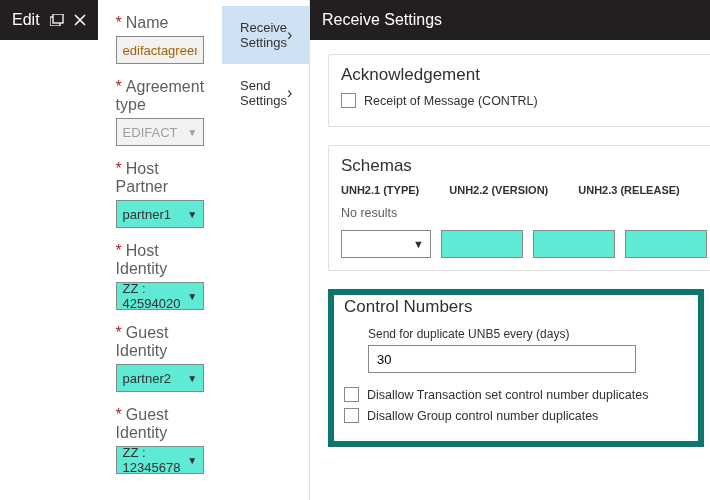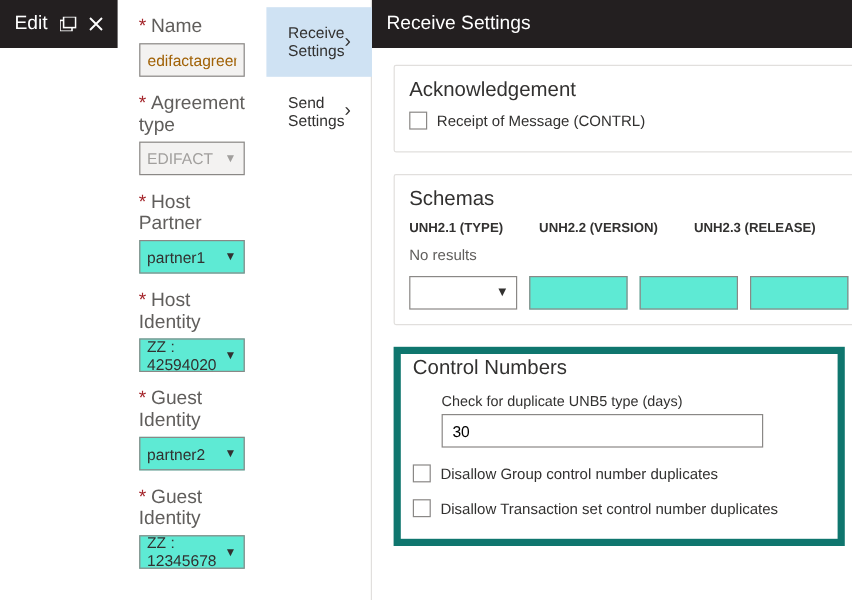--- a/index.html
+++ b/index.html
@@ -185,29 +185,29 @@
           <input class="schema-input" type="text" style="">
           <input class="schema-input" type="text" style="">
         </div>
       </div>
 
       <div class="highlight-box">
         <h3 class="section-title">Control Numbers</h3>
 
 
         <div class="sub-field">
-          <div class="sub-field-label">Check for duplicate UNB5 type (days)</div>
+          <div class="sub-field-label">Send for duplicate UNB5 every (days)</div>
           <input type="text" value="30" style="">
+        </div>
+
+        <div class="chk-row" style="margin-top:14px">
+          <span class="chk"></span>
+          <span class="chk-label">Disallow Transaction set control number duplicates</span>
         </div>
 
         <div class="chk-row">
           <span class="chk"></span>
           <span class="chk-label">Disallow Group control number duplicates</span>
         </div>
-
-        <div class="chk-row" style="margin-top:14px">
-          <span class="chk"></span>
-          <span class="chk-label">Disallow Transaction set control number duplicates</span>
-        </div>
       </div>
     </div>
   </div>
 </div>
 
 </body></html>

